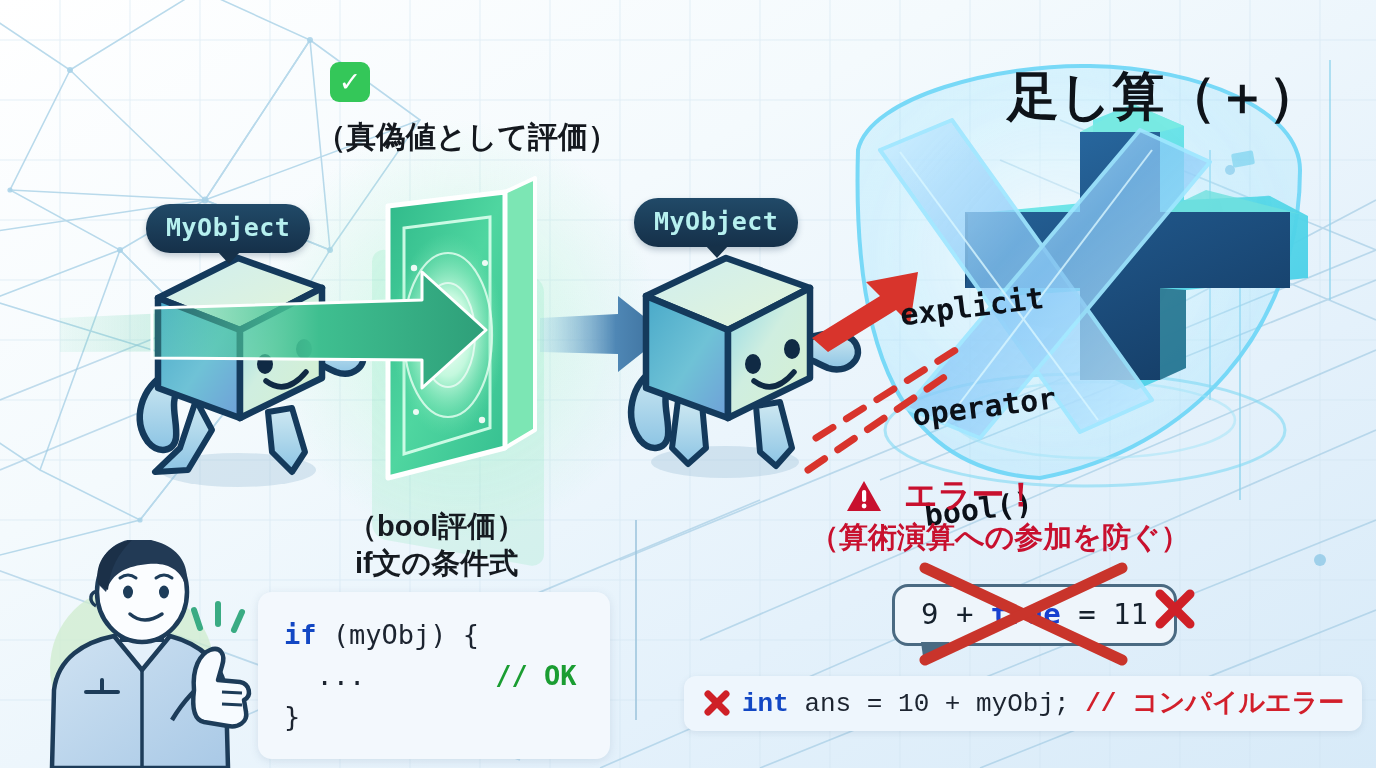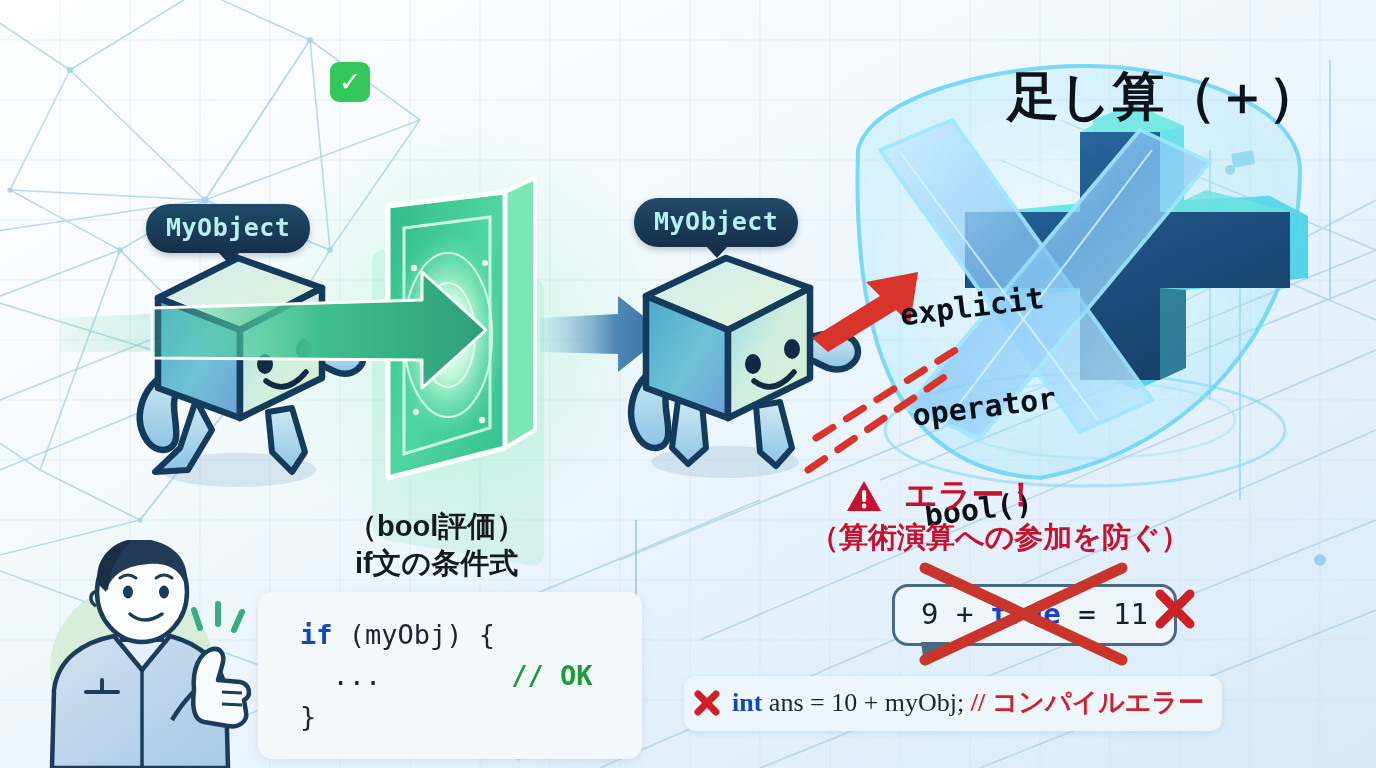--- a/index.html
+++ b/index.html
@@ -62,31 +62,31 @@
     position:absolute;font-size:29px;font-weight:800;color:#c8102e;white-space:nowrap;
   }
   .warn-tri{width:36px;height:32px;position:relative;display:inline-block;}
 
   
   .codebox{
     position:absolute;background:#f3f8fd;border-radius:14px;
     box-shadow:0 2px 8px rgba(90,120,150,.16);
     font-family:"DejaVu Sans Mono","Liberation Mono",monospace;
     font-size:27px;line-height:1.52;color:#1c2430;
-    padding:22px 42px;white-space:pre;
+    padding:22px 26px;white-space:pre;
   }
   .kw{color:#1247c4;font-weight:700;}
   .cm{color:#1a9d32;font-weight:700;}
   .cmr{color:#d21f2b;font-weight:700;}
 
   .codeline{
     position:absolute;background:#eef6fd;border-radius:12px;
     box-shadow:0 2px 6px rgba(90,120,150,.14);
-    font-family:Liberation Serif, serif;
-    font-size:26px;color:#1c2430;padding:9px 18px 11px 8px;white-space:pre;
+    font-family:Liberation Mono, monospace;
+    font-size:26px;color:#1c2430;padding:9px 18px 11px 18px;white-space:pre;
     display:flex;align-items:center;gap:10px;
   }
 
   .bubble{
     position:absolute;background:#eef5fb;border:3px solid #4a6a82;
     border-radius:16px;padding:10px 26px 12px 26px;
     font-family:"DejaVu Sans Mono","Liberation Mono",monospace;
     font-size:29px;color:#15202c;white-space:pre;
   }
   .bubble:after{
@@ -397,20 +397,21 @@
     <g stroke="#3aab83" stroke-width="6" stroke-linecap="round">
       <path d="M178 88 L172 70"></path>
       <path d="M196 84 L196 64"></path>
       <path d="M212 90 L220 72"></path>
     </g>
   </svg>
 
   <div class="head-ok" style="left:330px;top:62px;">
     <span class="chk">✓</span>
   </div>
+  <div class="sub-ok" style="left:316px;top:117px;">（真偽値として評価）</div>
 
   <div class="head-plus" style="left:1007px;top:62px;">足し算（＋）</div>
 
   <div class="tag" style="left:146px;top:204px;">MyObject</div>
   <div class="tag" style="left:634px;top:198px;">MyObject</div>
 
   <div class="explicit" style="left:912px;top:222px;">
     <div>explicit</div>
     <div>operator</div>
     <div>bool()</div>

